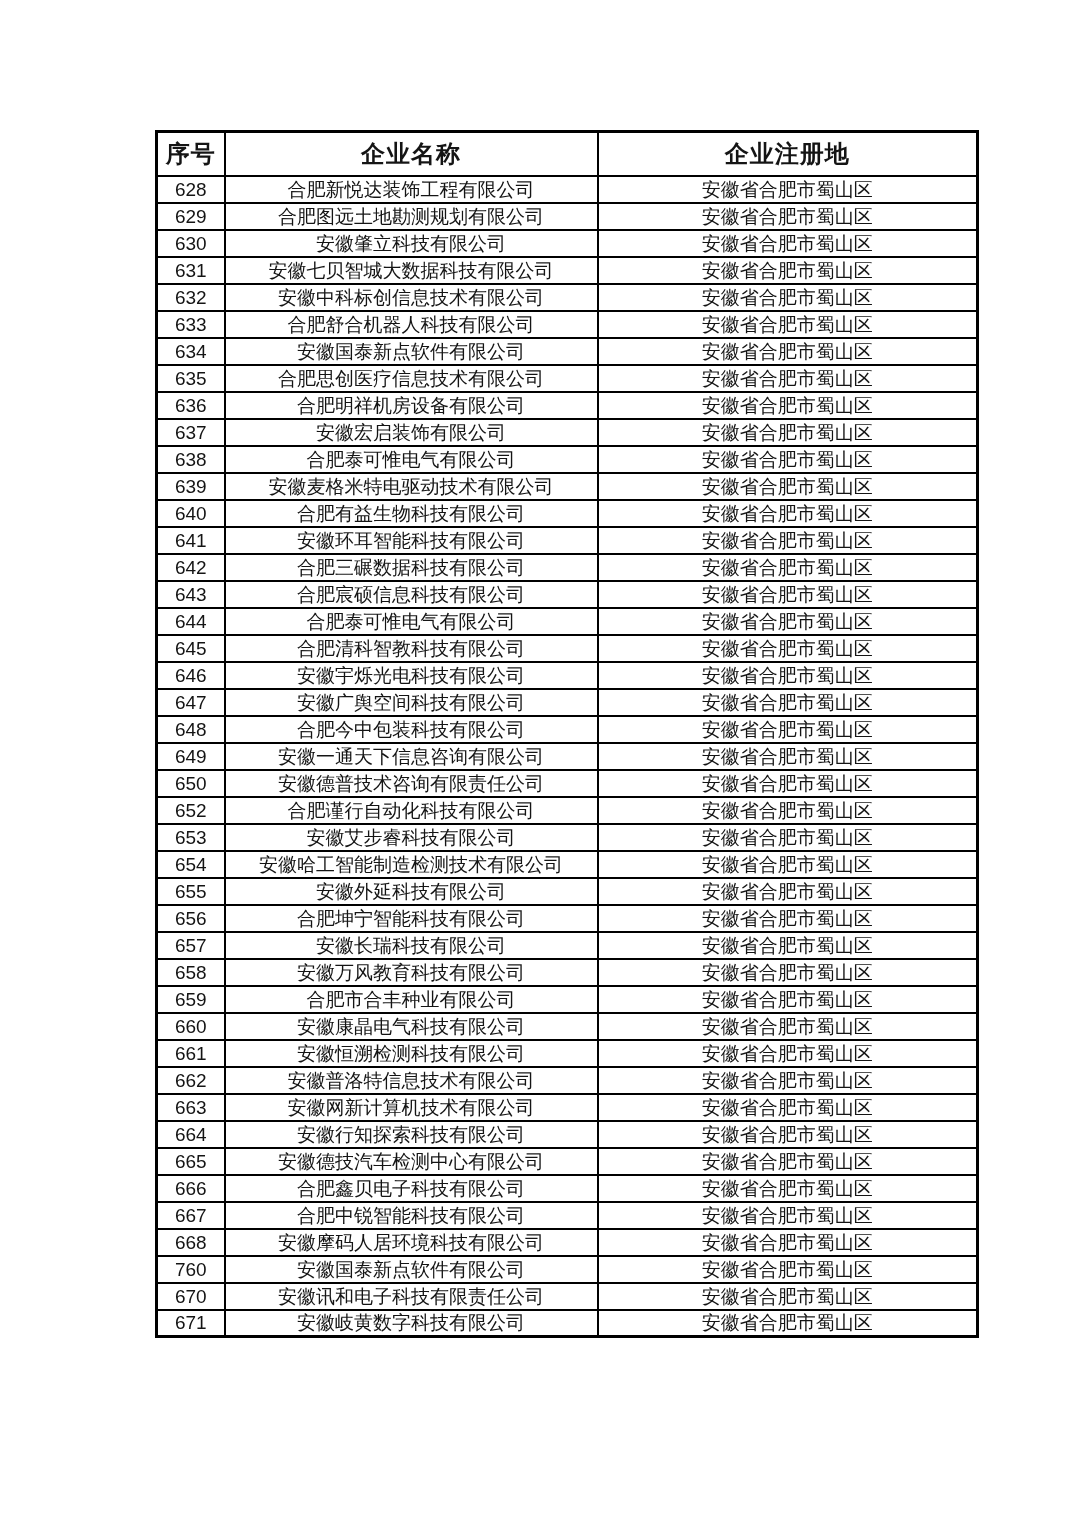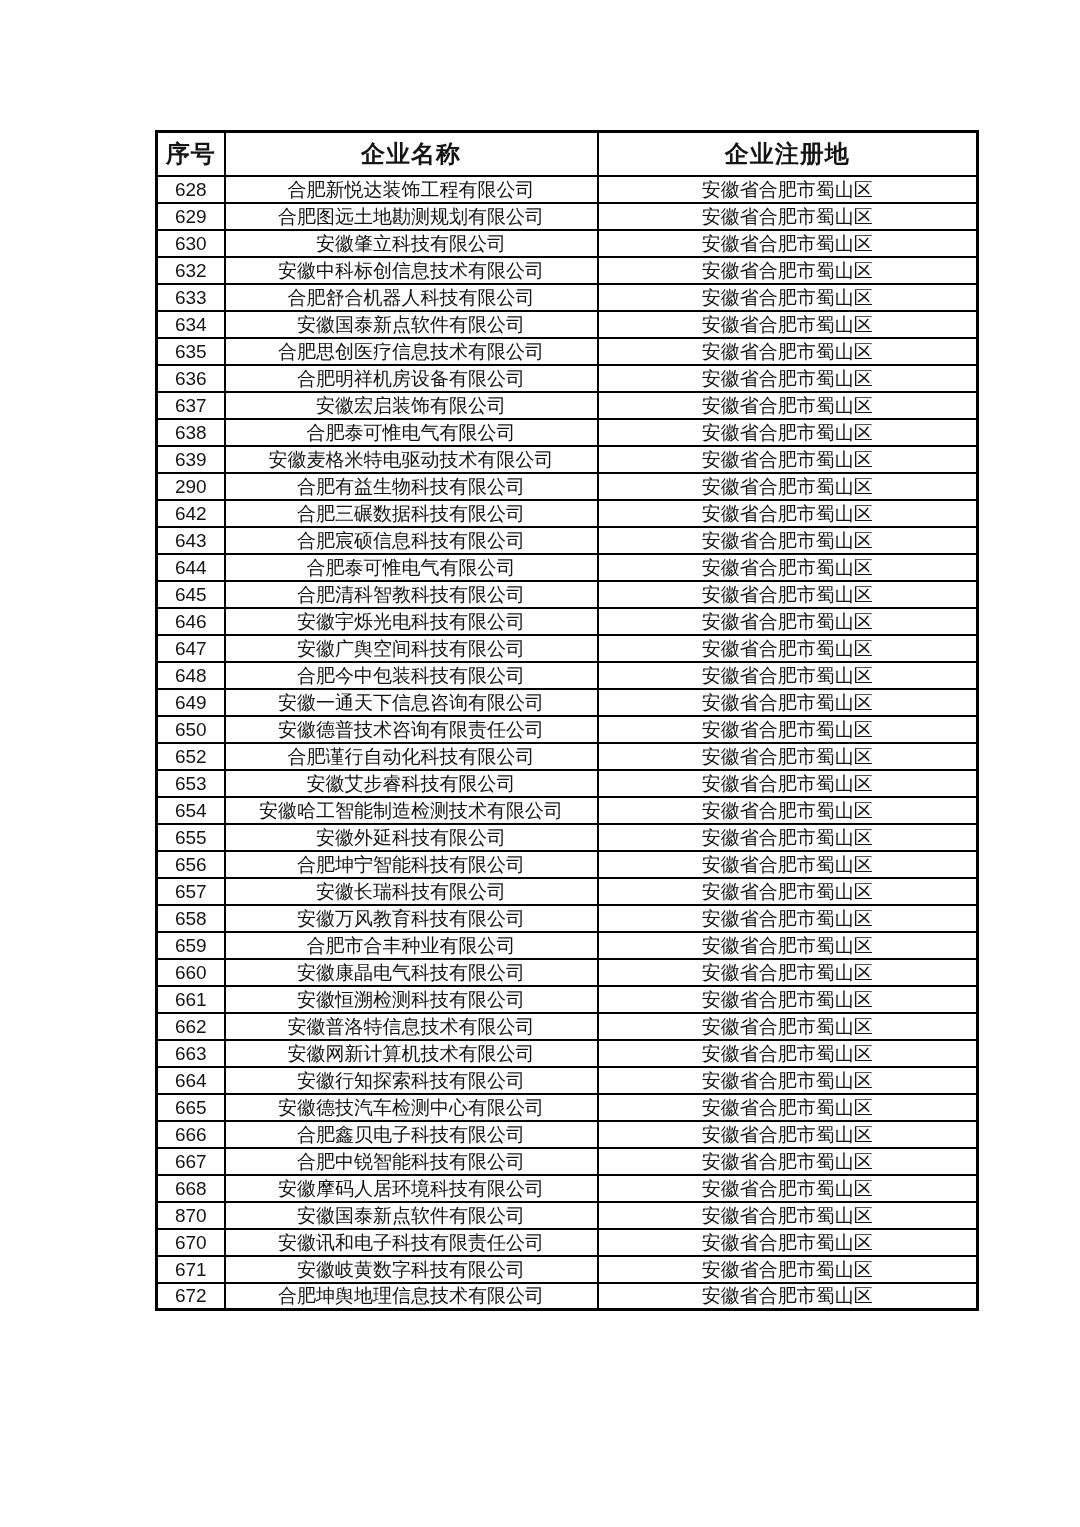--- a/index.html
+++ b/index.html
@@ -84,20 +84,25 @@
           <td data-name="serial-cell">629</td>
           <td data-name="company-name-cell">合肥图远土地勘测规划有限公司</td>
           <td data-name="location-cell">安徽省合肥市蜀山区</td>
         </tr>
         <tr data-name="table-row">
           <td data-name="serial-cell">630</td>
           <td data-name="company-name-cell">安徽肇立科技有限公司</td>
           <td data-name="location-cell">安徽省合肥市蜀山区</td>
         </tr>
         <tr data-name="table-row">
+          <td data-name="serial-cell">631</td>
+          <td data-name="company-name-cell">安徽七贝智城大数据科技有限公司</td>
+          <td data-name="location-cell">安徽省合肥市蜀山区</td>
+        </tr>
+        <tr data-name="table-row">
           <td data-name="serial-cell">632</td>
           <td data-name="company-name-cell">安徽中科标创信息技术有限公司</td>
           <td data-name="location-cell">安徽省合肥市蜀山区</td>
         </tr>
         <tr data-name="table-row">
           <td data-name="serial-cell">633</td>
           <td data-name="company-name-cell">合肥舒合机器人科技有限公司</td>
           <td data-name="location-cell">安徽省合肥市蜀山区</td>
         </tr>
         <tr data-name="table-row">
@@ -124,22 +129,27 @@
           <td data-name="serial-cell">638</td>
           <td data-name="company-name-cell">合肥泰可惟电气有限公司</td>
           <td data-name="location-cell">安徽省合肥市蜀山区</td>
         </tr>
         <tr data-name="table-row">
           <td data-name="serial-cell">639</td>
           <td data-name="company-name-cell">安徽麦格米特电驱动技术有限公司</td>
           <td data-name="location-cell">安徽省合肥市蜀山区</td>
         </tr>
         <tr data-name="table-row">
-          <td data-name="serial-cell">290</td>
+          <td data-name="serial-cell">640</td>
           <td data-name="company-name-cell">合肥有益生物科技有限公司</td>
+          <td data-name="location-cell">安徽省合肥市蜀山区</td>
+        </tr>
+        <tr data-name="table-row">
+          <td data-name="serial-cell">641</td>
+          <td data-name="company-name-cell">安徽环耳智能科技有限公司</td>
           <td data-name="location-cell">安徽省合肥市蜀山区</td>
         </tr>
         <tr data-name="table-row">
           <td data-name="serial-cell">642</td>
           <td data-name="company-name-cell">合肥三碾数据科技有限公司</td>
           <td data-name="location-cell">安徽省合肥市蜀山区</td>
         </tr>
         <tr data-name="table-row">
           <td data-name="serial-cell">643</td>
           <td data-name="company-name-cell">合肥宸硕信息科技有限公司</td>
@@ -259,34 +269,29 @@
           <td data-name="serial-cell">667</td>
           <td data-name="company-name-cell">合肥中锐智能科技有限公司</td>
           <td data-name="location-cell">安徽省合肥市蜀山区</td>
         </tr>
         <tr data-name="table-row">
           <td data-name="serial-cell">668</td>
           <td data-name="company-name-cell">安徽摩码人居环境科技有限公司</td>
           <td data-name="location-cell">安徽省合肥市蜀山区</td>
         </tr>
         <tr data-name="table-row">
-          <td data-name="serial-cell">870</td>
+          <td data-name="serial-cell">760</td>
           <td data-name="company-name-cell">安徽国泰新点软件有限公司</td>
           <td data-name="location-cell">安徽省合肥市蜀山区</td>
         </tr>
         <tr data-name="table-row">
           <td data-name="serial-cell">670</td>
           <td data-name="company-name-cell">安徽讯和电子科技有限责任公司</td>
           <td data-name="location-cell">安徽省合肥市蜀山区</td>
         </tr>
         <tr data-name="table-row">
           <td data-name="serial-cell">671</td>
           <td data-name="company-name-cell">安徽岐黄数字科技有限公司</td>
-          <td data-name="location-cell">安徽省合肥市蜀山区</td>
-        </tr>
-        <tr data-name="table-row">
-          <td data-name="serial-cell">672</td>
-          <td data-name="company-name-cell">合肥坤舆地理信息技术有限公司</td>
           <td data-name="location-cell">安徽省合肥市蜀山区</td>
         </tr>
       </tbody>
   </table>
 </div>
 
 </body></html>

